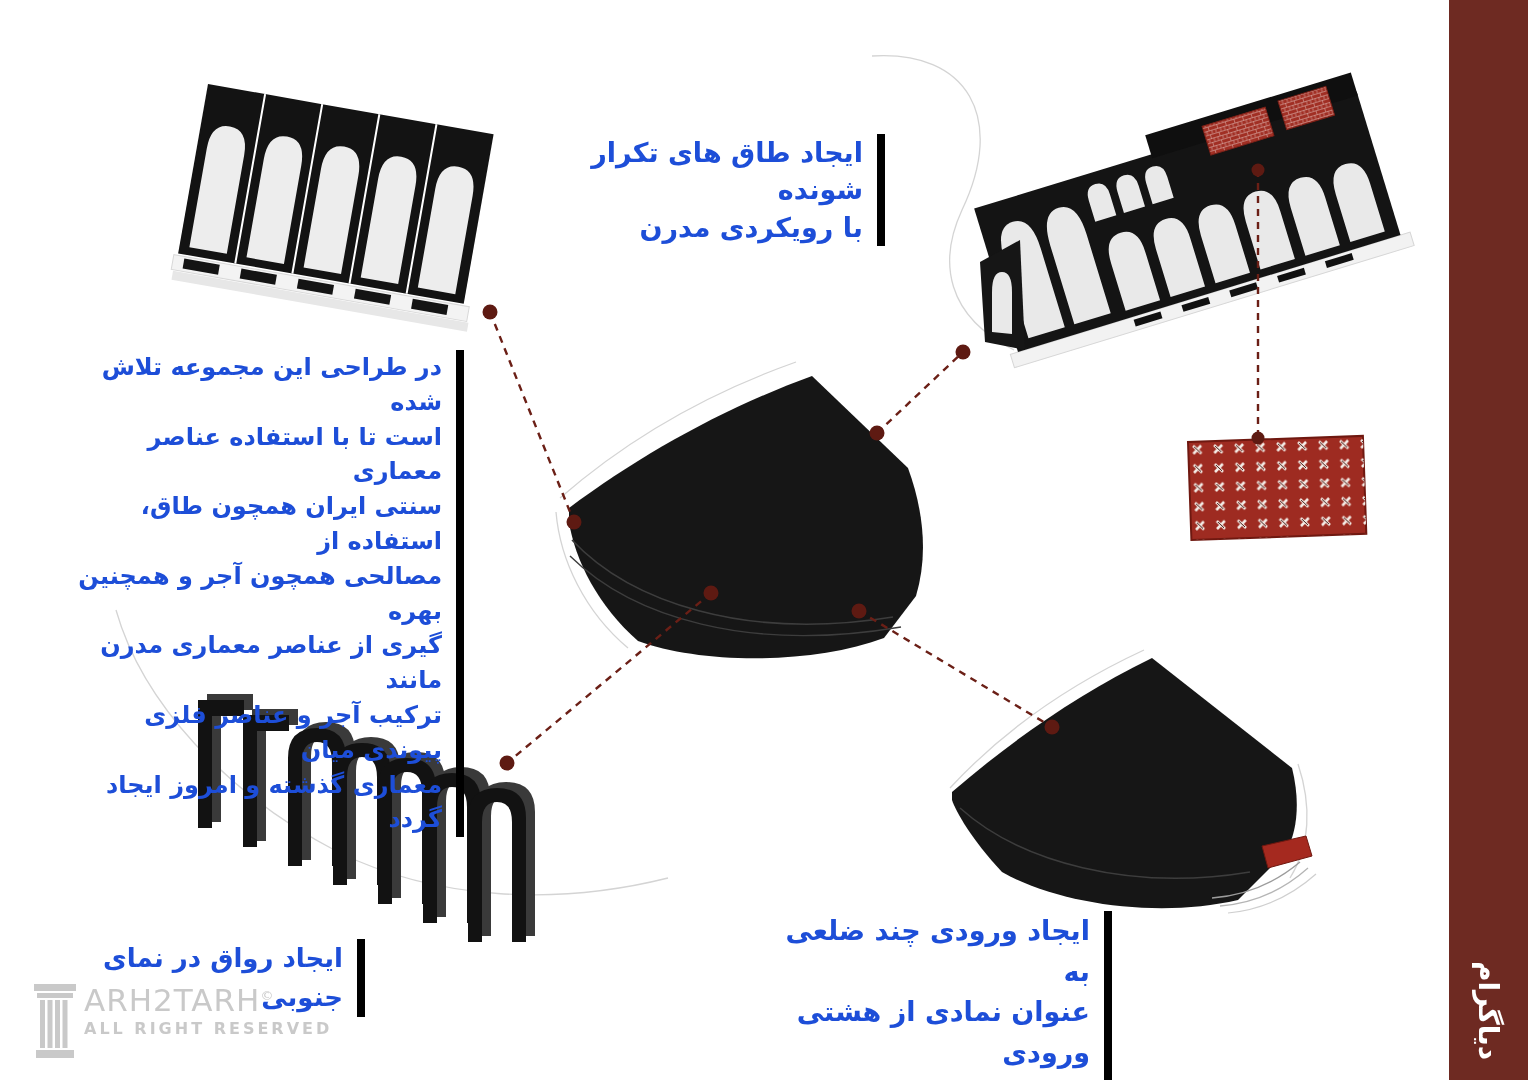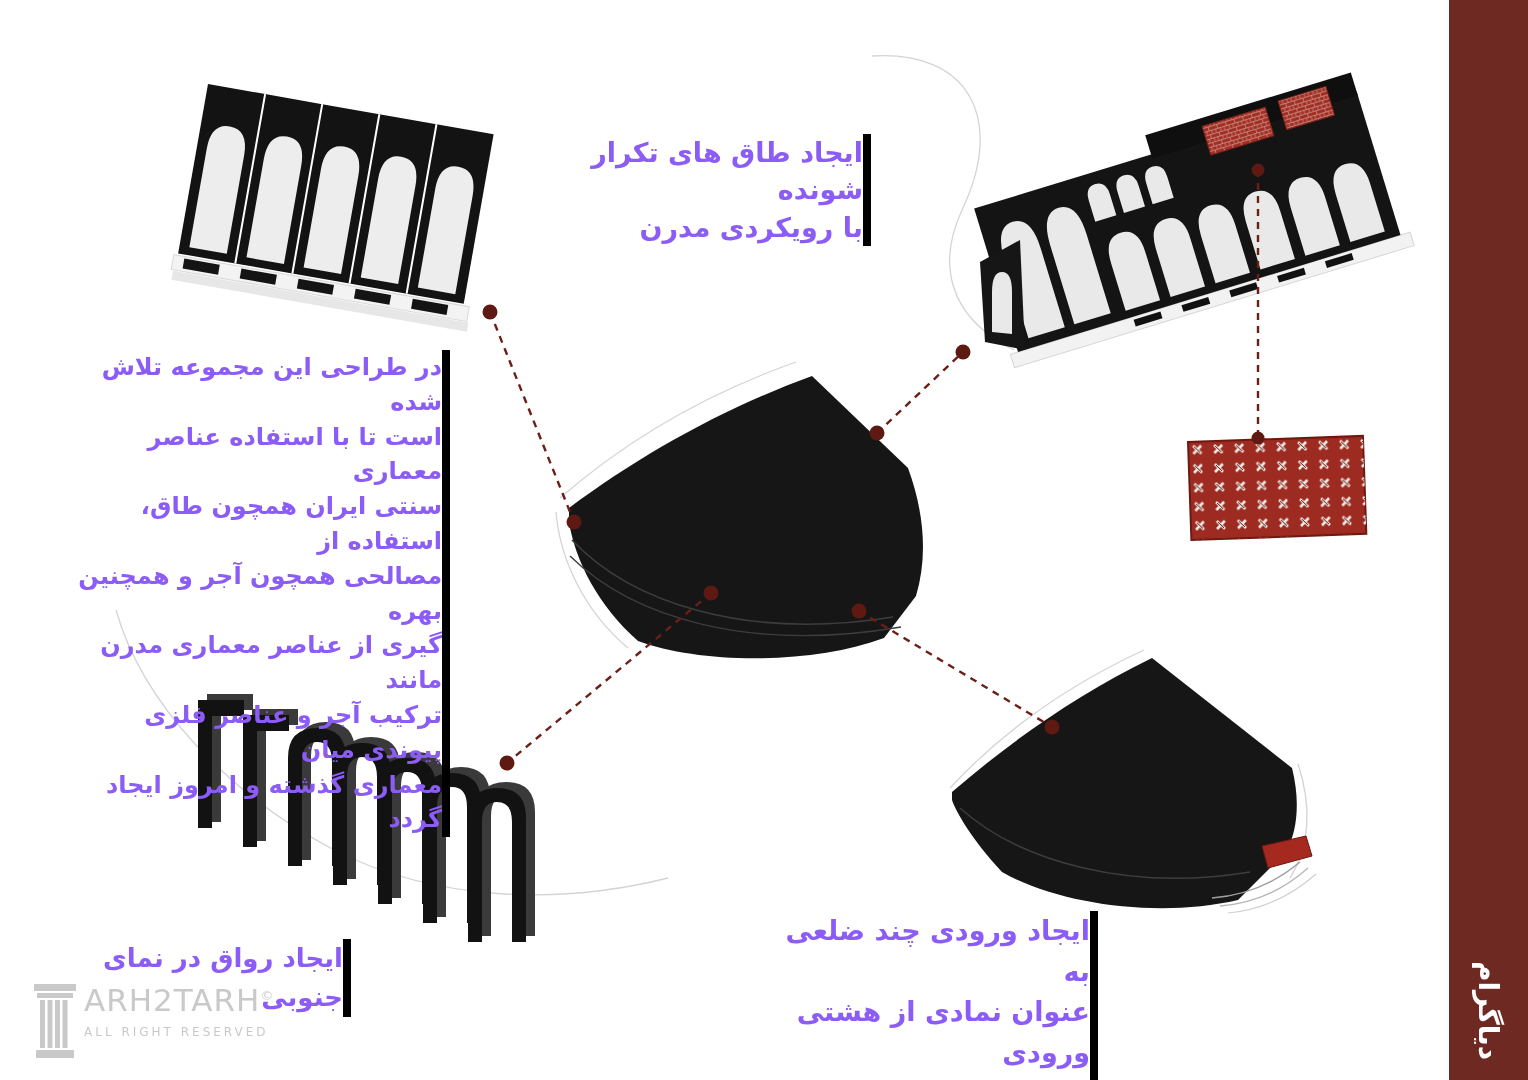--- a/index.html
+++ b/index.html
@@ -4,39 +4,39 @@
 <style>
   html,body{margin:0;padding:0;background:#ffffff;}
   .canvas{
     position:relative;width:1528px;height:1080px;background:#ffffff;overflow:hidden;
     font-family:"DejaVu Sans",sans-serif;
   }
   .artwork{position:absolute;left:0;top:0;width:1528px;height:1080px;}
   
   .annotation{
     position:absolute;direction:rtl;text-align:right;white-space:pre-line;
-    color:#8b5cf6;font-weight:bold;border-right:8px solid #000;
+    color:#1d4ed8;font-weight:bold;border-right:8px solid #000;padding-right:14px;
   }
   .anno-top{left:545px;top:134px;width:318px;font-size:27px;line-height:1.38;}
   .anno-desc{left:70px;top:350px;width:372px;font-size:24px;line-height:1.45;}
   .anno-bl{left:88px;top:939px;width:255px;font-size:26px;line-height:1.5;}
   .anno-br{left:775px;top:911px;width:315px;font-size:27px;line-height:1.5;}
   
   .sidebar{position:absolute;right:0;top:0;width:79px;height:1080px;background:#6e2a22;}
   .sidebar-label-wrap{position:absolute;right:0;top:925px;width:79px;height:170px;
     display:flex;align-items:center;justify-content:center;}
   .sidebar-label-wrap span{
     transform:rotate(90deg);color:#ffffff;font-weight:bold;font-size:28px;white-space:nowrap;
     font-family:"DejaVu Sans",sans-serif;}
   
   .logo{position:absolute;left:34px;top:984px;display:flex;align-items:flex-start;color:#c9c9c9;}
   .logo svg{display:block;margin-right:8px;}
   .logo-main{font-size:31px;font-weight:normal;letter-spacing:1px;line-height:1.05;}
   .logo-main sup{font-size:13px;vertical-align:super;}
-  .logo-sub{font-size:12px;letter-spacing:3px;margin-top:8px;}
+  .logo-sub{font-size:16px;letter-spacing:3px;margin-top:2px;font-weight:bold;}
 </style>
 </head>
 <body>
 
 <div class="canvas">
 
   <svg class="artwork" width="1528" height="1080" viewBox="0 0 1528 1080" xmlns="http://www.w3.org/2000/svg">
 
     <defs>
       <pattern id="brickpat" width="9" height="8" patternUnits="userSpaceOnUse">

